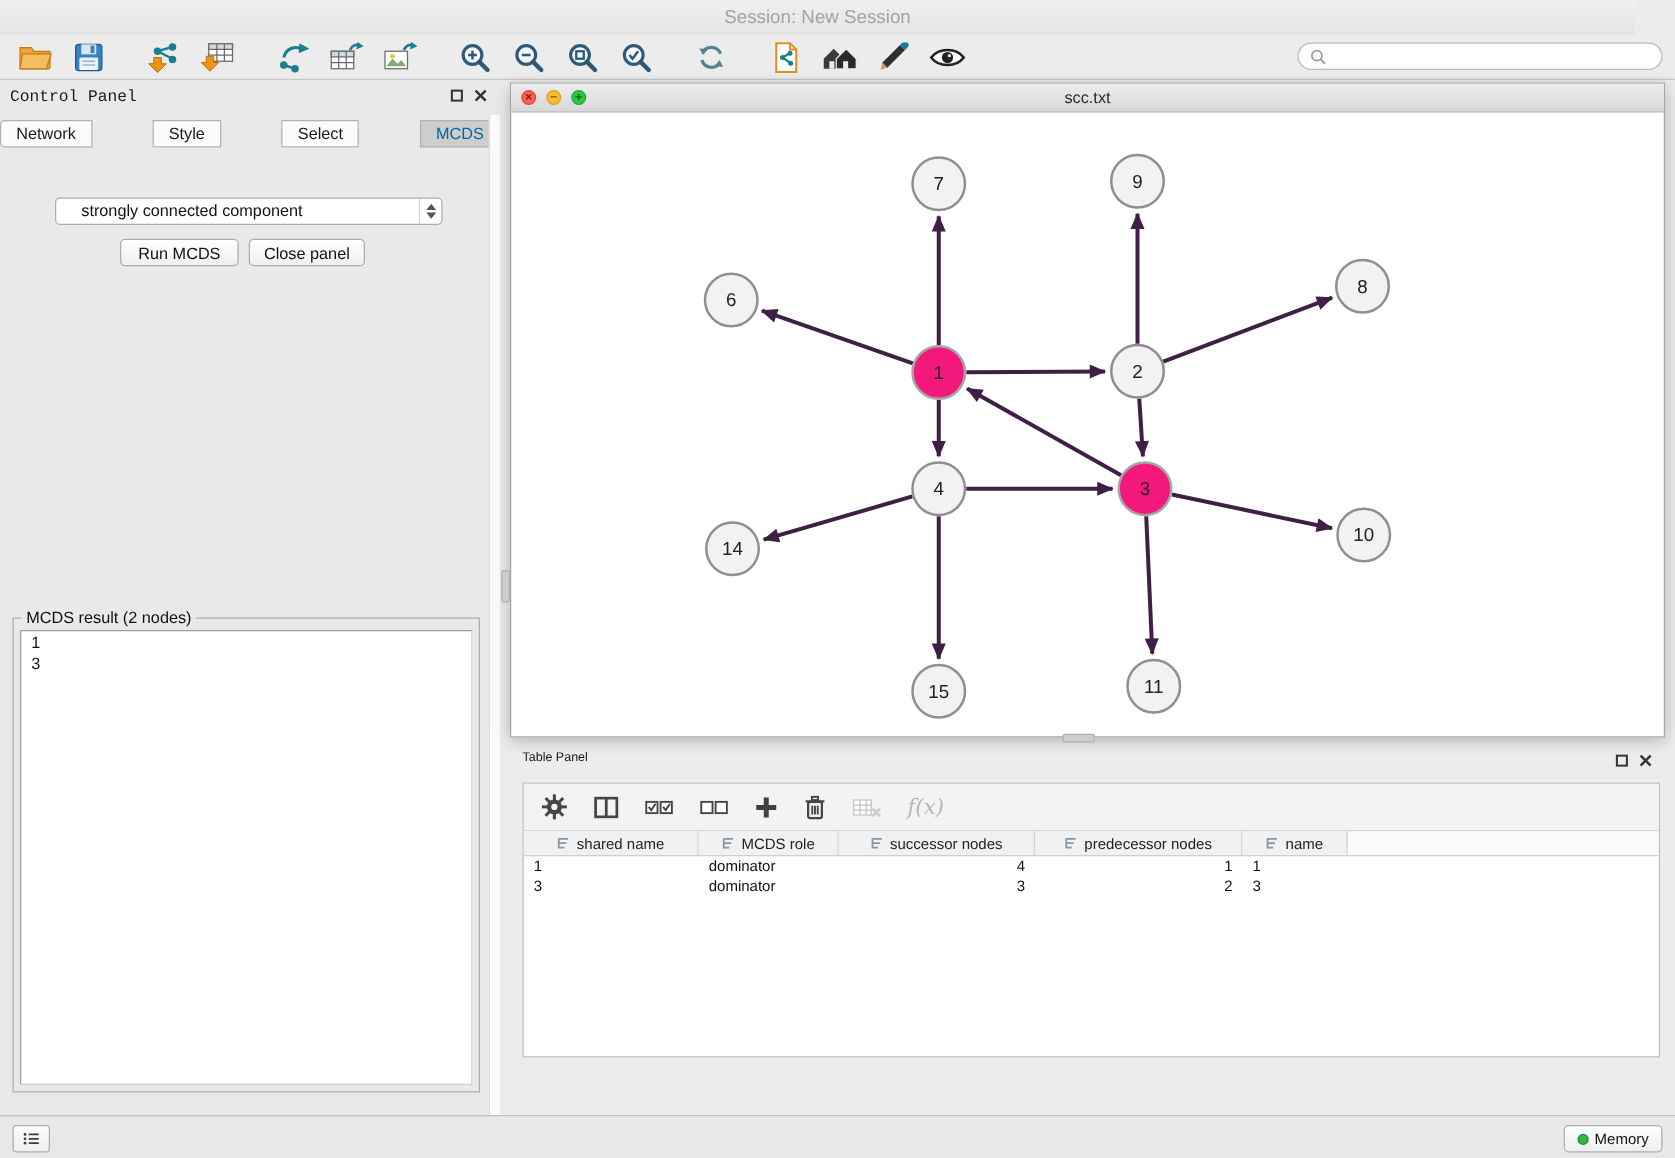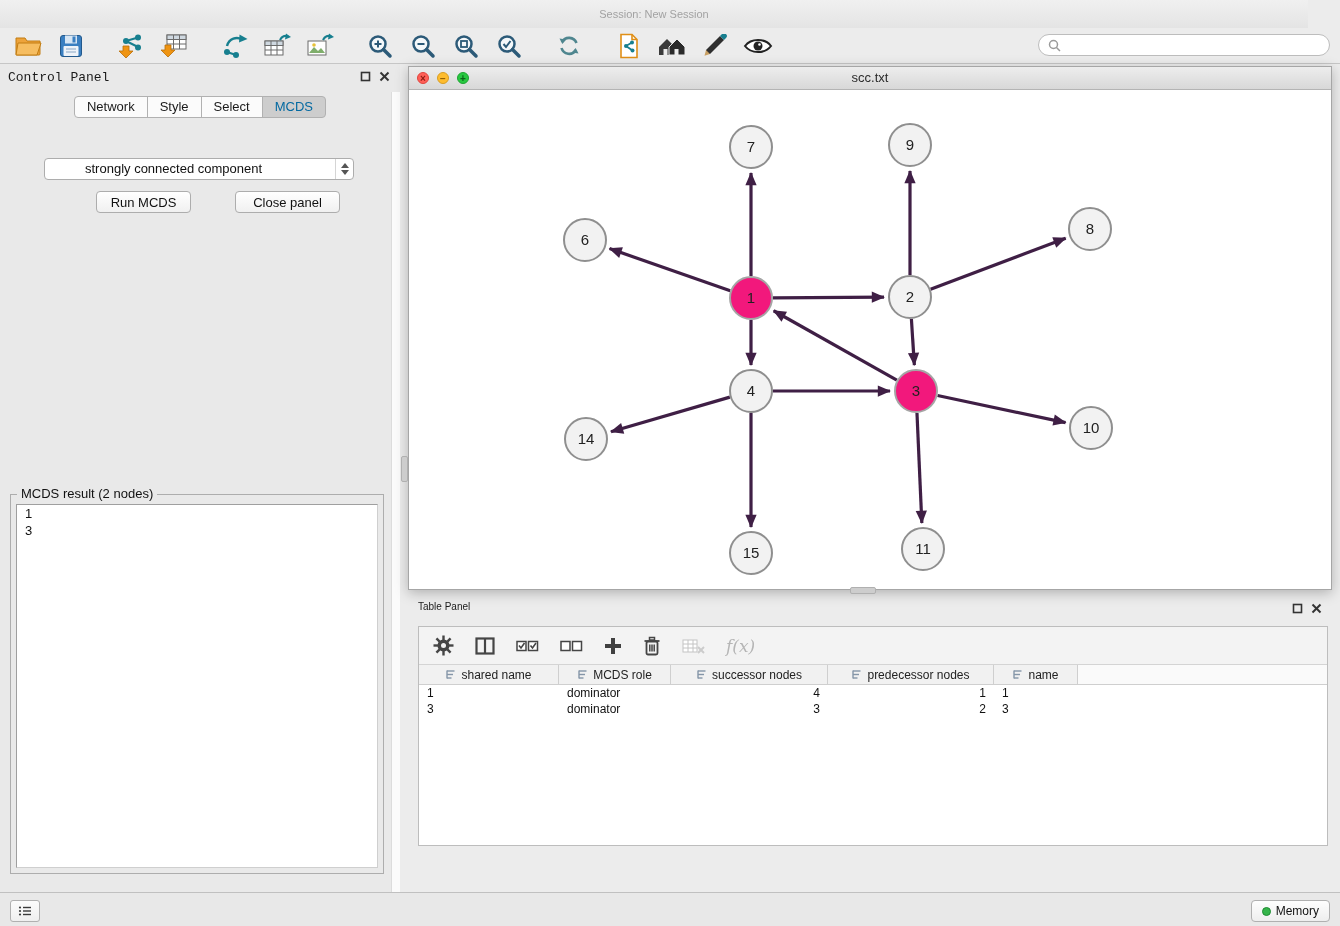--- a/index.html
+++ b/index.html
@@ -5,58 +5,58 @@
   html,body{margin:0;padding:0;}
   body{
     width:1340px;height:926px;overflow:hidden;position:relative;
     background:#ececec;
     font-family:"Liberation Sans","DejaVu Sans",sans-serif;
     -webkit-font-smoothing:antialiased;
   }
   
   .titlebar{position:absolute;left:0;top:0;width:1308px;height:28px;
     background:linear-gradient(#f0f0f0,#e4e4e4);
-    text-align:center;line-height:28px;font-size:11px;color:#a2a2a2;}
+    text-align:center;line-height:28px;font-size:15px;color:#a2a2a2;}
   
   .toolbar{position:absolute;left:0;top:28px;width:1340px;height:35px;
     border-bottom:1px solid #c6c6c6;display:flex;align-items:center;}
   .tbtn{height:28px;min-width:30px;display:flex;align-items:center;justify-content:center;
     margin-left:13px;cursor:pointer;}
   .grp{margin-left:30px;}
   .search{position:absolute;right:10px;top:6px;width:292px;height:22px;
     border:1px solid #bdbdbd;border-radius:12px;background:#fff;
     display:flex;align-items:center;padding-left:9px;box-sizing:border-box;}
   .search input{border:none;outline:none;flex:1;font-size:13px;background:transparent;margin-left:5px;
     font-family:"Liberation Sans","DejaVu Sans",sans-serif;}
   
   .control-panel{position:absolute;left:0;top:64px;width:400px;height:828px;background:#e9e9e9;}
   .cp-header{position:relative;height:28px;font-family:Liberation Mono, monospace;}
   .cp-title{position:absolute;left:8px;top:6px;font-size:13px;color:#1a1a1a;}
   .panel-icons{position:absolute;right:10px;top:7px;display:flex;gap:8px;align-items:center;}
   .panel-icons .pic{cursor:pointer;display:flex;}
   .cp-scroll{position:absolute;right:0;top:28px;bottom:0;width:8px;background:#fbfbfb;border-left:1px solid #dcdcdc;}
-  .segrow{display:flex;justify-content:center;}
+  .segrow{display:flex;justify-content:space-between;}
   .cp-tabs{margin-top:4px;}
   .seg{height:20px;line-height:20px;font-size:13px;padding:0 12px;background:#fbfbfb;
     border:1px solid #b1b1b1;margin-left:-1px;color:#1a1a1a;cursor:pointer;white-space:nowrap;}
   .seg:first-child{border-radius:4px 0 0 4px;margin-left:0;}
   .seg:last-child{border-radius:0 4px 4px 0;}
   .seg.sel{background:#cdcdcd;color:#0369a1;}
   .opt-label{position:absolute;left:0;top:73px;width:400px;text-align:center;font-size:13px;color:#111;}
   .cp-select{position:absolute;left:44px;top:94px;width:310px;height:22px;background:#fff;
     border:1px solid #adadad;border-radius:4px;box-sizing:border-box;display:flex;align-items:center;cursor:pointer;}
-  .cp-select .val{flex:1;font-size:13px;color:#111;padding-left:20px;line-height:20px;margin-left:20px;}
+  .cp-select .val{flex:1;font-size:13px;color:#111;padding-left:20px;line-height:20px;}
   .stepper{width:17px;height:100%;display:flex;flex-direction:column;align-items:center;justify-content:center;gap:2px;border-left:1px solid #d5d5d5;}
   .stepper .up{width:0;height:0;border-left:4px solid transparent;border-right:4px solid transparent;border-bottom:5px solid #555;}
   .stepper .down{width:0;height:0;border-left:4px solid transparent;border-right:4px solid transparent;border-top:5px solid #555;}
   .cp-btn{position:absolute;top:127px;height:22px;border:1px solid #adadad;border-radius:4px;
     background:linear-gradient(#ffffff,#f0f0f0);font-size:13px;color:#111;display:flex;
     align-items:center;justify-content:center;cursor:pointer;box-sizing:border-box;}
   .btn-run{left:96px;width:95px;}
-  .btn-close{left:199px;width:105px;margin-left:36px;}
+  .btn-close{left:199px;width:93px;}
   .mcds-result{position:absolute;left:10px;top:430px;width:372px;height:378px;border:1px solid #adadad;}
   .mcds-legend{position:absolute;top:-9px;left:6px;background:#e9e9e9;padding:0 4px;font-size:13px;color:#111;}
   .result-list{position:absolute;left:5px;top:9px;right:5px;bottom:5px;background:#fff;
     border:1px solid #9f9f9f;border-right-color:#cfcfcf;border-bottom-color:#cfcfcf;overflow:hidden;}
   .ritem{font-size:13px;color:#111;line-height:16px;padding:1px 0 0 8px;cursor:default;}
   
   .net-window{position:absolute;left:408px;top:66px;width:924px;height:524px;background:#fff;
     border:1px solid #a6a6a6;box-sizing:border-box;box-shadow:0 3px 12px rgba(0,0,0,0.25);}
   .nw-titlebar{height:22px;background:linear-gradient(#ededed,#d8d8d8);border-bottom:1px solid #b4b4b4;
     position:relative;text-align:center;font-size:13px;line-height:22px;color:#2b2b2b;}

